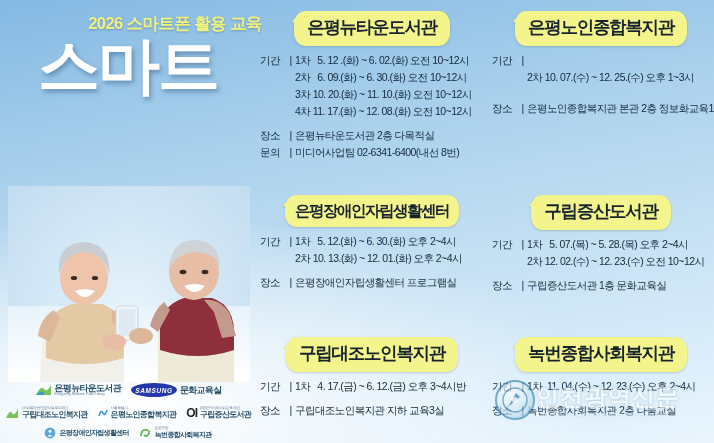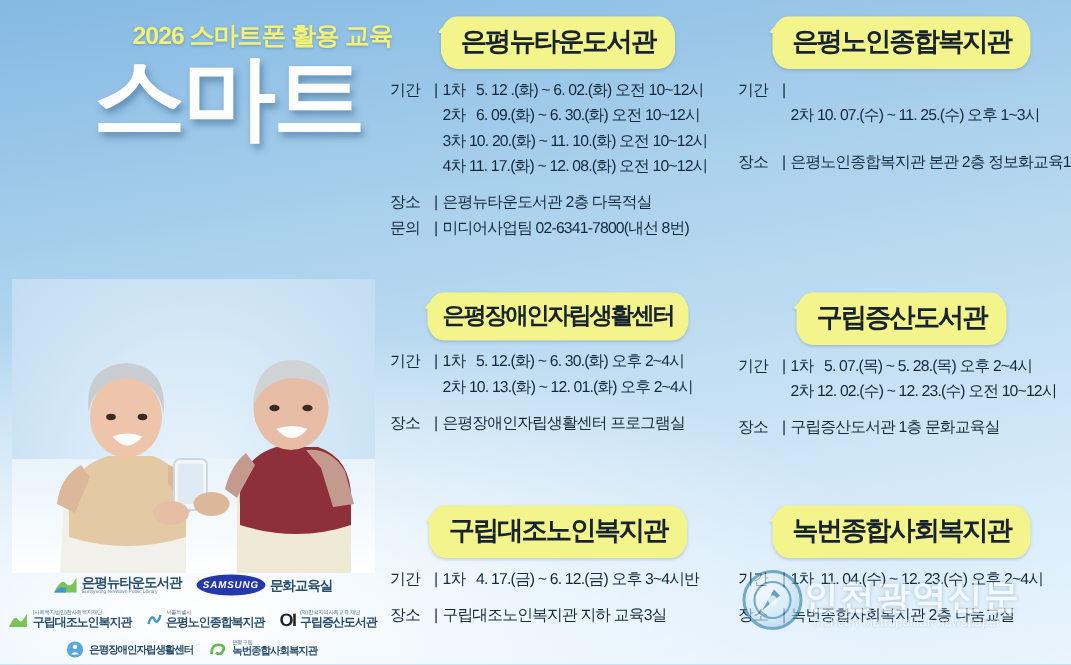--- a/index.html
+++ b/index.html
@@ -25,21 +25,20 @@
     font-size:16.5px;font-weight:bold;color:#f2f27a;letter-spacing:-0.6px;
     text-shadow:0 1px 2px rgba(40,70,100,.35);
     white-space:nowrap;
     padding-left:47px;
   }
   .bigtitle{
     position:absolute;left:0;width:256px;text-align:center;
     font-weight:bold;color:#ffffff;line-height:.98;
     font-size:62px;letter-spacing:-2px;
     text-shadow:2px 3px 5px rgba(40,80,120,.45);
-    margin-left:24px;
   }
   .bigtitle.l1{top:36px;}
   .bigtitle.l2{top:104px;}
 
   
   .photo{
     position:absolute;left:8px;top:186px;width:242px;height:196px;
     overflow:hidden;
   }
   .ph-bg{position:absolute;inset:0;
@@ -292,38 +291,38 @@
         </div>
         <div class="spacer"></div>
         <div class="row">
           <span class="lbl">장소</span>
           <span class="bar">|</span>
           <span class="val">은평뉴타운도서관 2층 다목적실</span>
         </div>
         <div class="row">
           <span class="lbl">문의</span>
           <span class="bar">|</span>
-          <span class="val">미디어사업팀 02-6341-7800(내선 8번)</span>
+          <span class="val">미디어사업팀 02-6341-6400(내선 8번)</span>
         </div>
       </div>
     </div>
 
     <div class="card c2">
       <div class="badge-wrap">
         <span class="badge">은평노인종합복지관</span>
       </div>
       <div class="rows">
         <div class="row">
           <span class="lbl">기간</span>
           <span class="bar">|</span>
         </div>
         <div class="row cont">
           <span class="lbl">기간</span>
           <span class="bar">|</span>
-          <span class="val"><span>2차</span>&nbsp;<span>10. 07.(수) ~ 11. 25.(수) 오후 1~3시</span></span>
+          <span class="val"><span>2차</span>&nbsp;<span>10. 07.(수) ~ 12. 25.(수) 오후 1~3시</span></span>
         </div>
         <div class="spacer"></div>
         <div class="spacer"></div>
         <div class="row">
           <span class="lbl">장소</span>
           <span class="bar">|</span>
           <span class="val">은평노인종합복지관 본관 2층 정보화교육1실</span>
         </div>
       </div>
     </div>

